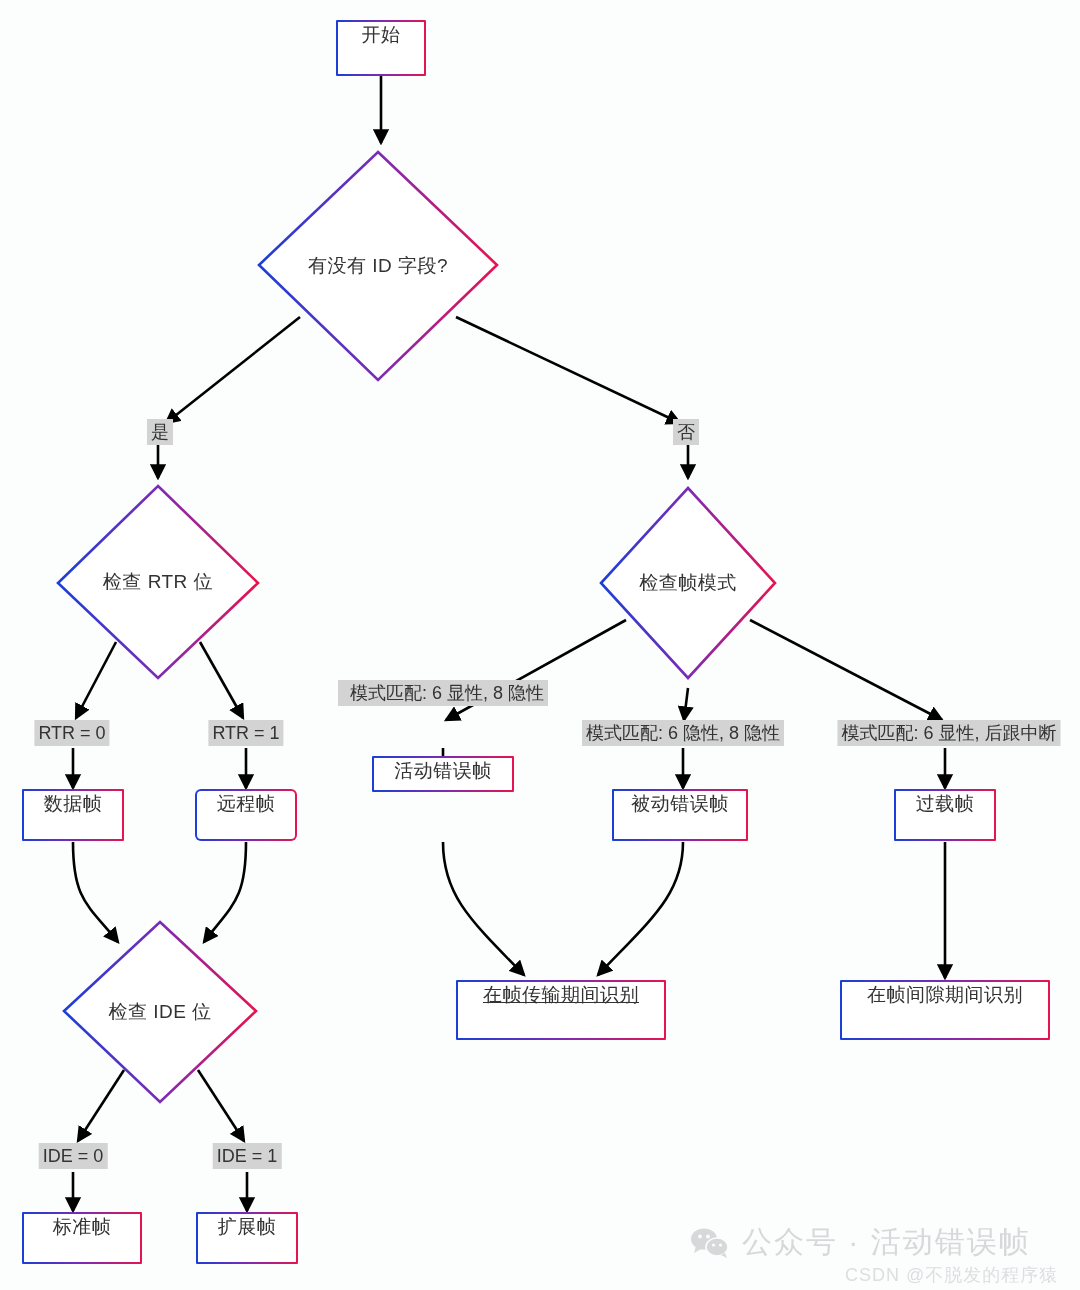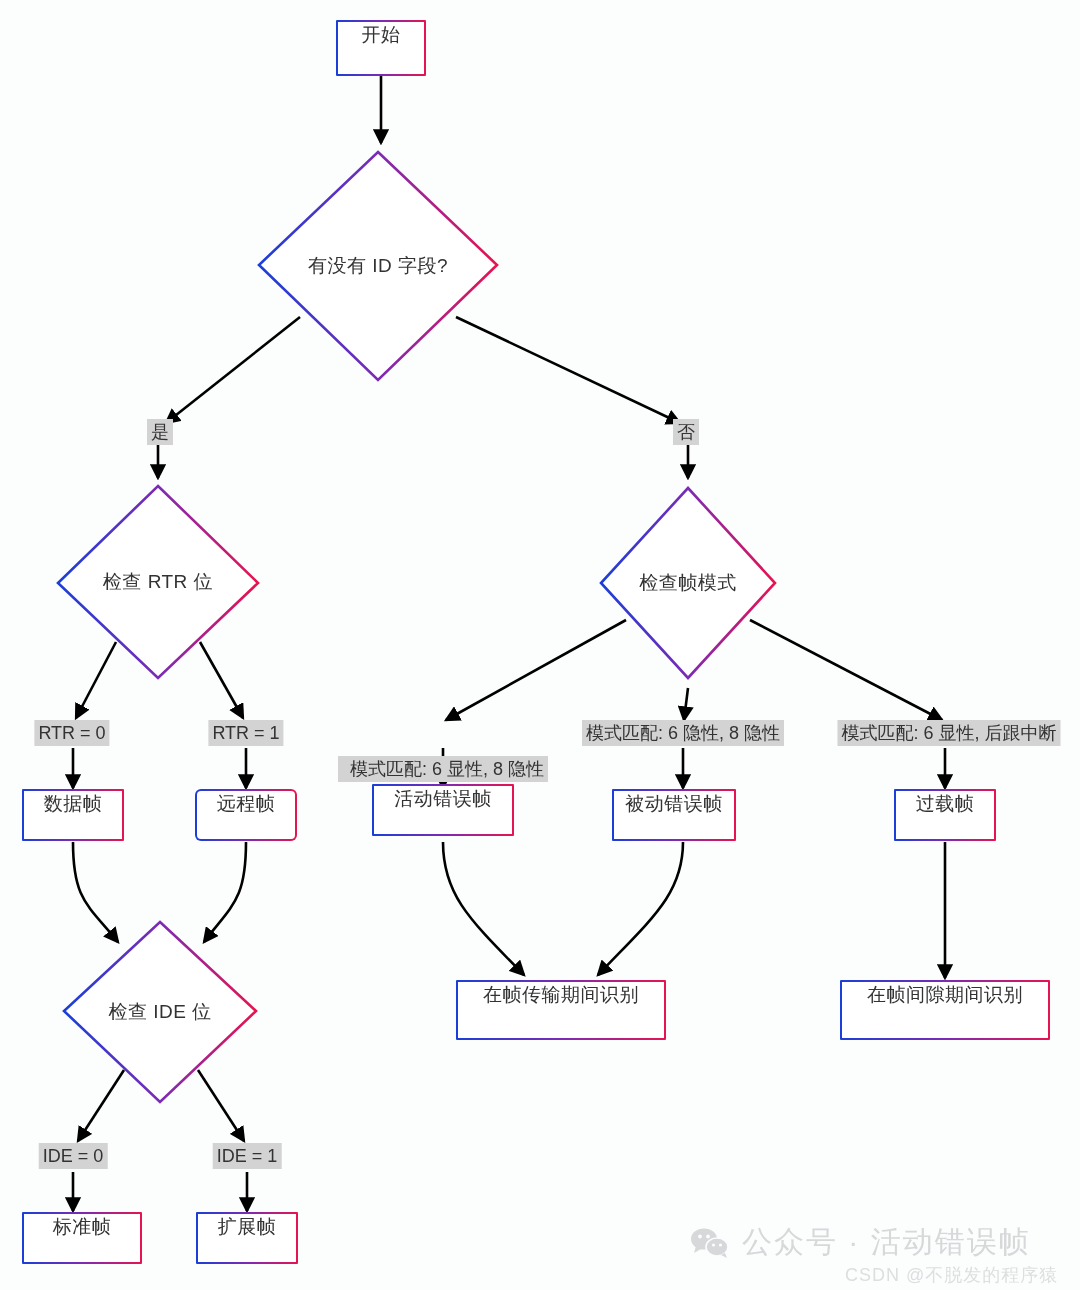--- a/index.html
+++ b/index.html
@@ -184,33 +184,33 @@
   </div>
 
   <div class="node box" style="left:22px; top:789px; width:102px; height:52px;">
     <span>数据帧</span>
   </div>
 
   <div class="node box" style="left:195px; top:789px; width:102px; height:52px;border-radius:6px;">
     <span>远程帧</span>
   </div>
 
-  <div class="node box" style="left:372px; top:784px; width:142px; height:52px;">
+  <div class="node box" style="left:372px; top:756px; width:142px; height:36px;">
     <span>活动错误帧</span>
   </div>
 
-  <div class="node box" style="left:612px; top:789px; width:124px; height:52px;">
+  <div class="node box" style="left:612px; top:789px; width:136px; height:52px;">
     <span>被动错误帧</span>
   </div>
 
   <div class="node box" style="left:894px; top:789px; width:102px; height:52px;">
     <span>过载帧</span>
   </div>
 
-  <div class="node box" style="left:456px; top:980px; width:210px; height:60px;">
+  <div class="node box" style="left:456px; top:980px; width:210px; height:60px;text-decoration:underline;">
     <span>在帧传输期间识别</span>
   </div>
 
   <div class="node box" style="left:840px; top:980px; width:210px; height:60px;">
     <span>在帧间隙期间识别</span>
   </div>
 
   <div class="node box" style="left:22px; top:1212px; width:120px; height:52px;">
     <span>标准帧</span>
   </div>
@@ -228,21 +228,21 @@
   </div>
 
   <div class="elabel" style="left:72px; top:720px;">
     <span>RTR = 0</span>
   </div>
 
   <div class="elabel" style="left:246px; top:720px;">
     <span>RTR = 1</span>
   </div>
 
-  <div class="elabel" style="left:443px; top:756px;padding-left:12px;">
+  <div class="elabel" style="left:443px; top:680px;padding-left:12px;">
     <span>模式匹配: 6 显性, 8 隐性</span>
   </div>
 
   <div class="elabel" style="left:683px; top:720px;">
     <span>模式匹配: 6 隐性, 8 隐性</span>
   </div>
 
   <div class="elabel" style="left:949px; top:720px;">
     <span>模式匹配: 6 显性, 后跟中断</span>
   </div>

